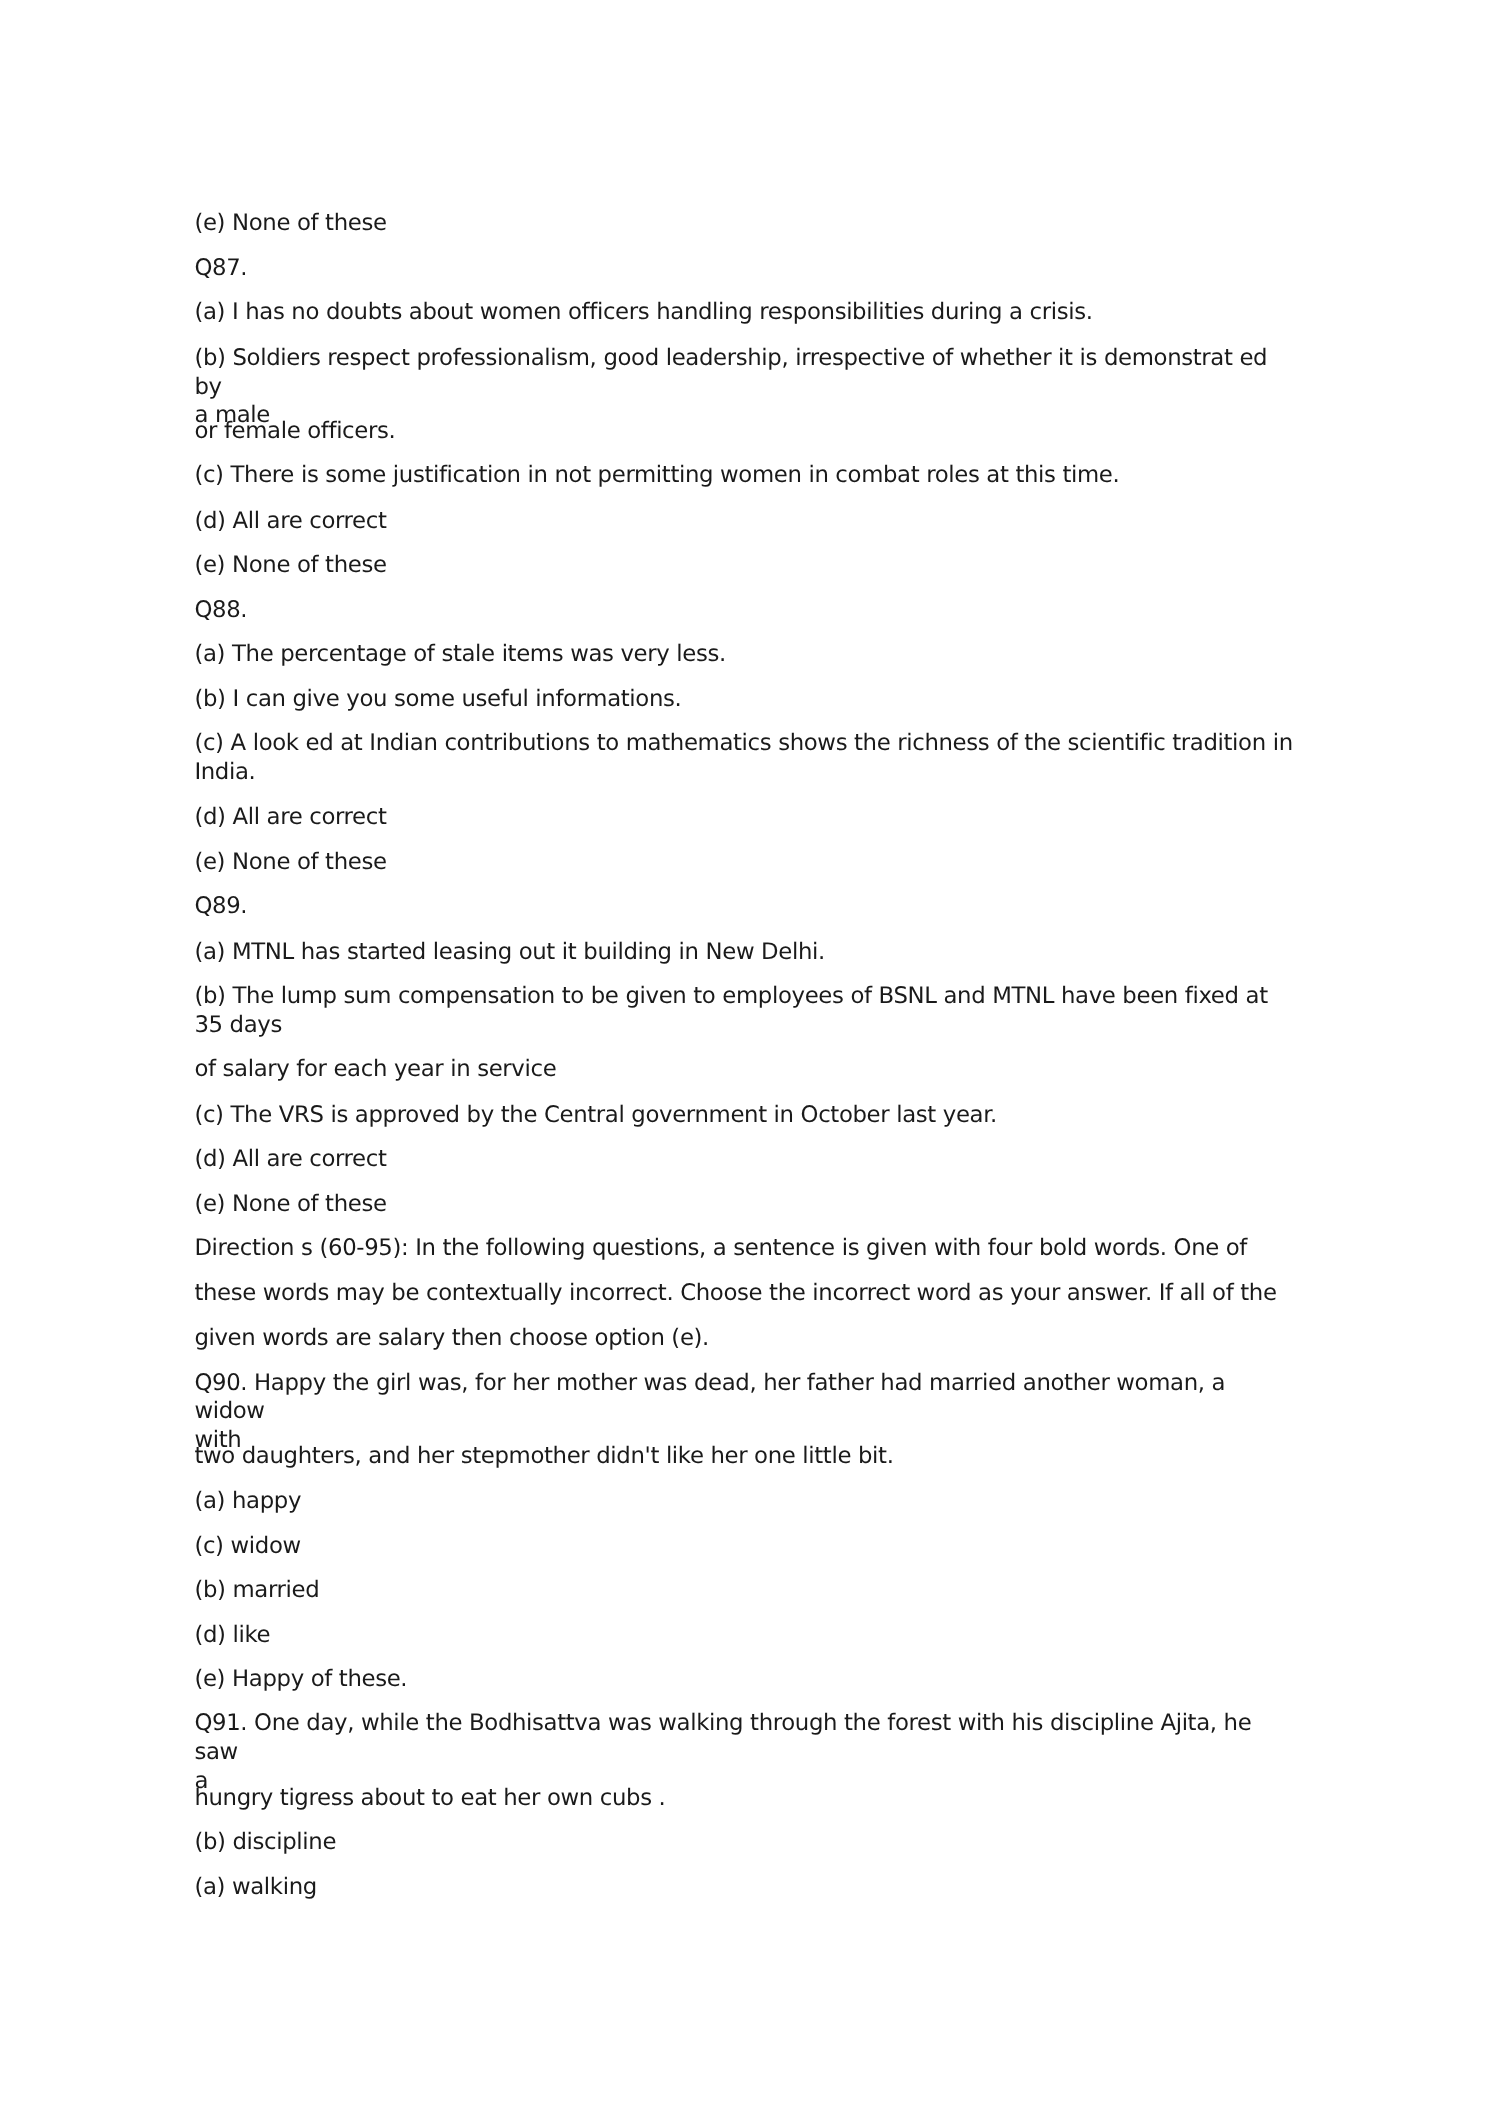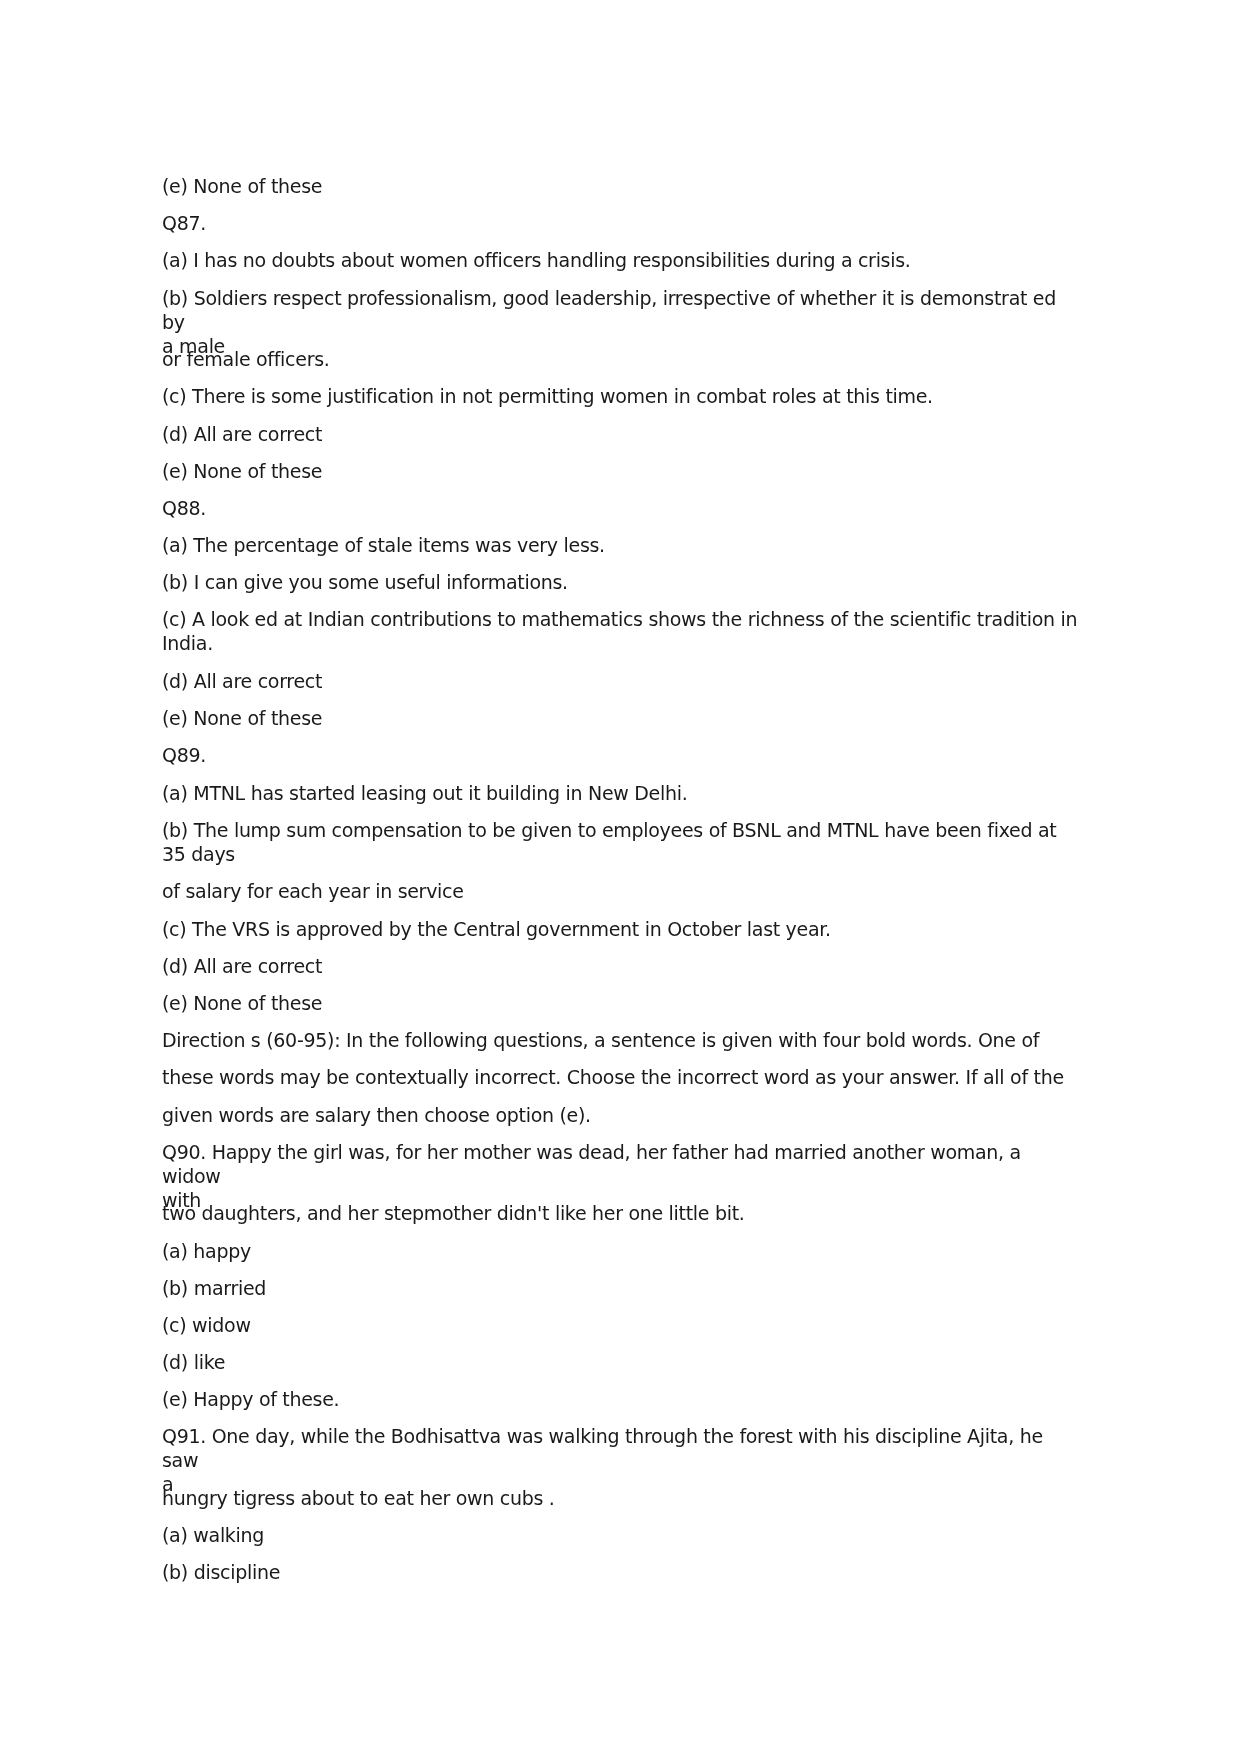--- a/index.html
+++ b/index.html
@@ -49,24 +49,24 @@
   <div class="line">(e) None of these</div>
   <div class="line">Direction s (60-95): In the following questions, a sentence is given with four bold words. One of</div>
   <div class="line">these words may be contextually incorrect. Choose the incorrect word as your answer. If all of the</div>
   <div class="line">given words are salary then choose option (e).</div>
   <div class="line wrap">
     <span>Q90. Happy the girl was, for her mother was dead, her father had married another woman, a widow</span>
     <span>with</span>
   </div>
   <div class="line">two daughters, and her stepmother didn't like her one little bit.</div>
   <div class="line">(a) happy</div>
+  <div class="line">(c) widow</div>
   <div class="line">(b) married</div>
-  <div class="line">(c) widow</div>
   <div class="line">(d) like</div>
   <div class="line">(e) Happy of these.</div>
   <div class="line wrap">
     <span>Q91. One day, while the Bodhisattva was walking through the forest with his discipline Ajita, he saw</span>
     <span>a</span>
   </div>
   <div class="line">hungry tigress about to eat her own cubs .</div>
+  <div class="line">(b) discipline</div>
   <div class="line">(a) walking</div>
-  <div class="line">(b) discipline</div>
 </div>
 
 </body></html>

